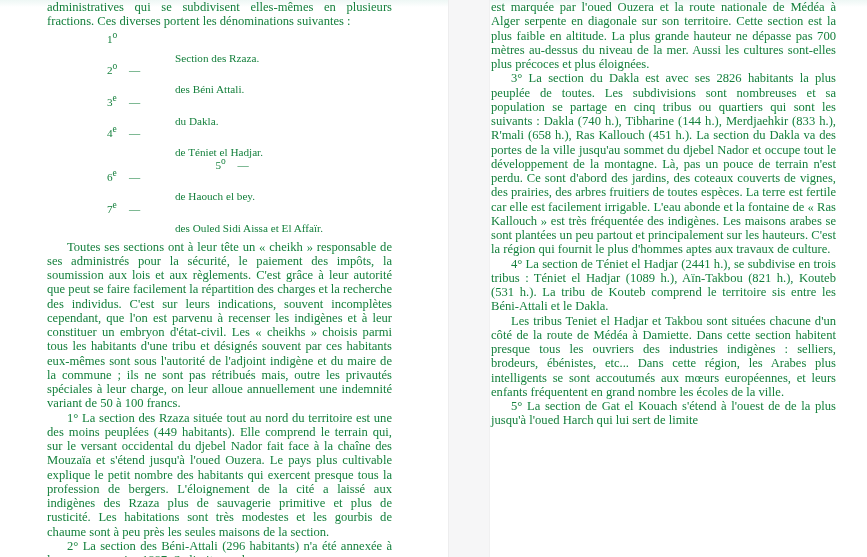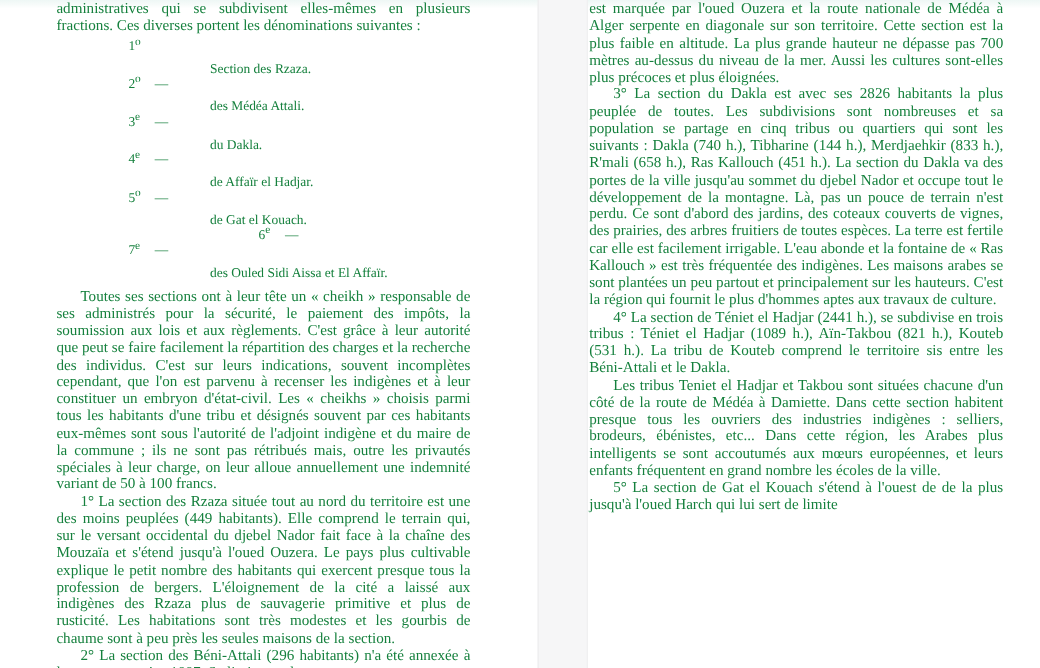--- a/index.html
+++ b/index.html
@@ -113,40 +113,40 @@
 
     <ul class="section-list">
       <li>
         <span class="list-num">1<span class="ord">o</span></span>
         <span class="list-dash"></span>
         <span class="list-name">Section des Rzaza.</span>
       </li>
       <li>
         <span class="list-num">2<span class="ord">o</span></span>
         <span class="list-dash">—</span>
-        <span class="list-name">des Médéa Attali.</span>
+        <span class="list-name">des Béni Attali.</span>
       </li>
       <li>
         <span class="list-num">3<span class="ord">e</span></span>
         <span class="list-dash">—</span>
         <span class="list-name">du Dakla.</span>
       </li>
       <li>
         <span class="list-num">4<span class="ord">e</span></span>
         <span class="list-dash">—</span>
-        <span class="list-name">de Affaïr el Hadjar.</span>
+        <span class="list-name">de Téniet el Hadjar.</span>
       </li>
       <li>
         <span class="list-num">5<span class="ord">o</span></span>
         <span class="list-dash">—</span>
-        <span class="list-name">de Gat el Kouach.</span>
       </li>
       <li>
         <span class="list-num">6<span class="ord">e</span></span>
         <span class="list-dash">—</span>
+        <span class="list-name">de Haouch el bey.</span>
       </li>
       <li>
         <span class="list-num">7<span class="ord">e</span></span>
         <span class="list-dash">—</span>
         <span class="list-name">des Ouled Sidi Aissa et El Affaïr.</span>
       </li>
     </ul>
 
     <p class="para">Toutes ses sections ont à leur tête un « cheikh » responsable de ses administrés pour la sécurité, le paiement des impôts, la soumission aux lois et aux règlements. C'est grâce à leur autorité que peut se faire facilement la répartition des charges et la recherche des individus. C'est sur leurs indications, souvent incomplètes cependant, que l'on est parvenu à recenser les indigènes et à leur constituer un embryon d'état-civil. Les « cheikhs » choisis parmi tous les habitants d'une tribu et désignés souvent par ces habitants eux-mêmes sont sous l'autorité de l'adjoint indigène et du maire de la commune ; ils ne sont pas rétribués mais, outre les privautés spéciales à leur charge, on leur alloue annuellement une indemnité variant de 50 à 100 francs.</p>
 

